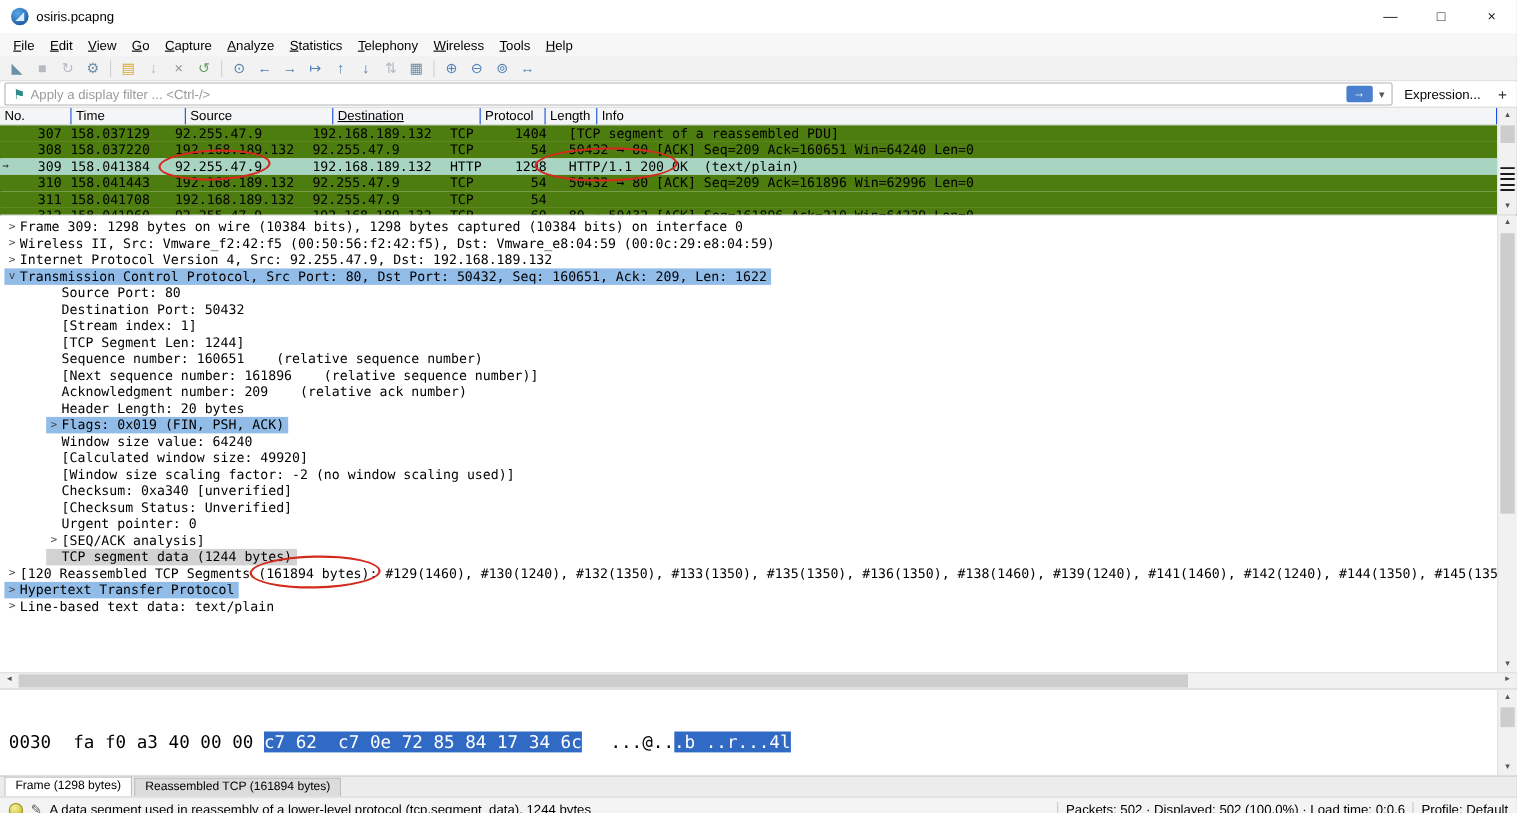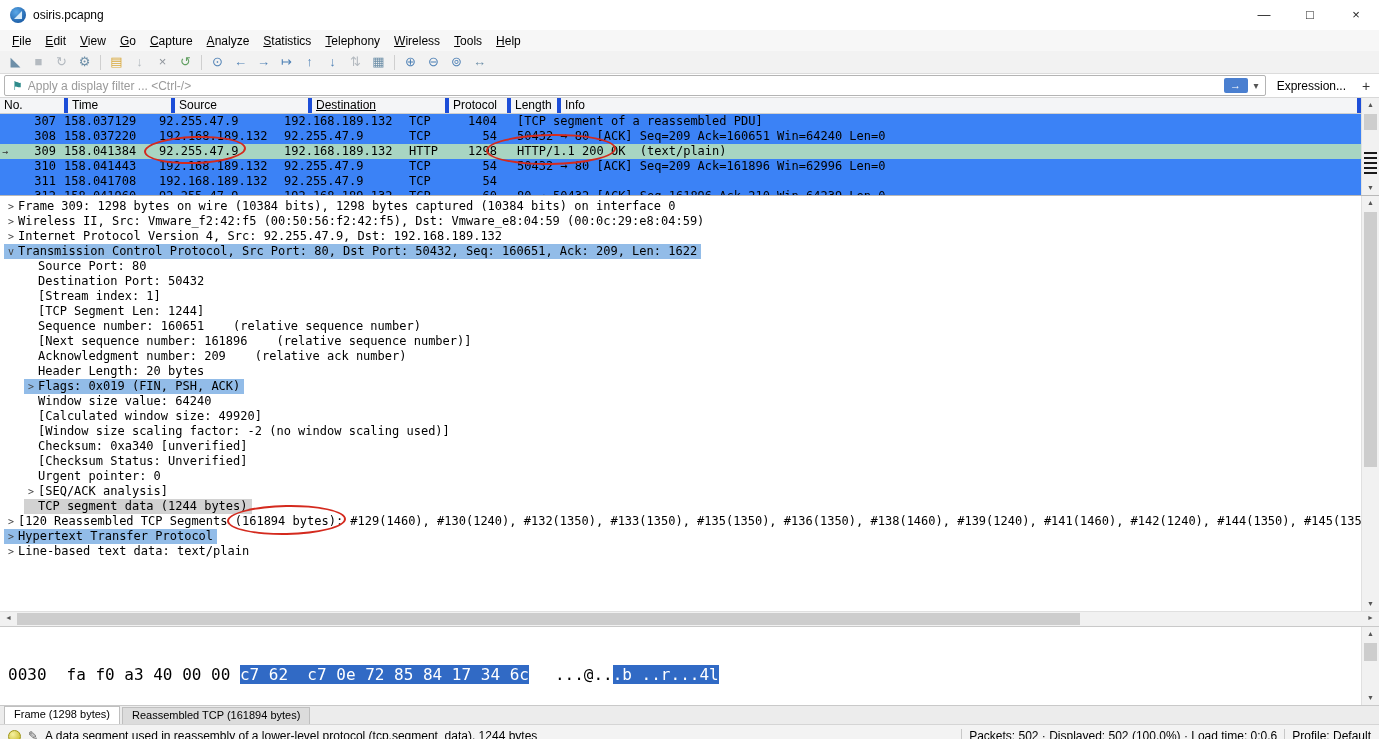--- a/index.html
+++ b/index.html
@@ -42,42 +42,42 @@
   .vs-marks{position:absolute;left:2px;right:2px;background:repeating-linear-gradient(to bottom,#1a1a1a 0 2px,transparent 2px 5px);}
   .hscroll{flex:0 0 14px;display:flex;align-items:stretch;background:#f1f1f1;border-top:1px solid #e0e0e0;border-bottom:1px solid #c9c9c9;color:#555;}
   .hs-arrow{width:17px;text-align:center;line-height:12px;font-size:7px;}
   .hs-track{flex:1;position:relative;}
   .hs-thumb{position:absolute;top:1px;bottom:1px;left:0;width:79%;background:#cdcdcd;}
 
   
   .packet-area{flex:0 0 97px;display:flex;border-bottom:1px solid #b8b8b8;overflow:hidden;}
   .packet-table{flex:1;overflow:hidden;}
   .phead{height:15px;display:flex;background:#f4f5f7;border-bottom:1px solid #d0d0d0;font-family:"Liberation Sans",sans-serif;}
-  .phead span{border-right:4px solid #1d4ed8;padding:0 4px;white-space:nowrap;overflow:hidden;line-height:14px;}
-  .prow{height:15px;display:flex;background:#3b82f6;font-family:"DejaVu Sans Mono",monospace;line-height:15px;}
+  .phead span{border-right:1px solid #1d4ed8;padding:0 4px;white-space:nowrap;overflow:hidden;line-height:14px;}
+  .prow{height:15px;display:flex;background:#4d7c0f;font-family:"DejaVu Sans Mono",monospace;line-height:15px;}
   .prow.sel{background:#a8d5c2;}
   .prow span{white-space:pre;overflow:hidden;}
   .cn{flex:0 0 56px;text-align:right;padding-right:8px;position:relative;}
   .ct{flex:0 0 95px;}
   .cs{flex:0 0 125px;}
   .cd{flex:0 0 125px;}
   .cp{flex:0 0 50px;}
   .cl{flex:0 0 38px;text-align:right;}
   .ci{flex:1;padding-left:20px;}
   .hn{flex:0 0 56px;}.ht{flex:0 0 95px;}.hs2{flex:0 0 125px;}.hd{flex:0 0 125px;text-decoration:underline;}.hp2{flex:0 0 50px;}.hl2{flex:0 0 38px;}.hi{flex:1;}
   .mark{position:absolute;left:2px;top:0;font-size:10px;color:#333;}
 
   
   .detail-area{flex:0 0 415px;display:flex;background:#fff;overflow:hidden;}
   .detail-lines{flex:1;overflow:hidden;font-family:"DejaVu Sans Mono",monospace;padding:3px 0 0 2px;}
   .dl{height:15px;line-height:15px;display:flex;width:max-content;padding-right:4px;}
   .dl .exp{width:14px;text-align:center;color:#444;font-size:10px;flex:0 0 14px;}
   .dl .txt{white-space:pre;}
   .l0{margin-left:2px;}
-  .l1{margin-left:22px;justify-content:center;}
+  .l1{margin-left:40px;justify-content:center;}
   .hl-b{background:#92bce8;}
   .hl-g{background:#d2d2d2;}
 
   
   .hex-area{flex:0 0 78px;display:flex;background:#fff;overflow:hidden;}
   .hex-lines{flex:1;overflow:hidden;font-family:"DejaVu Sans Mono",monospace;font-size:16px;padding:3px 0 0 8px;white-space:pre;}
   .hx{height:14px;line-height:14px;}
   .off{margin-right:20px;}
   .selb{background:#316ac5;color:#fff;}
   .gap{display:inline-block;width:26px;}

